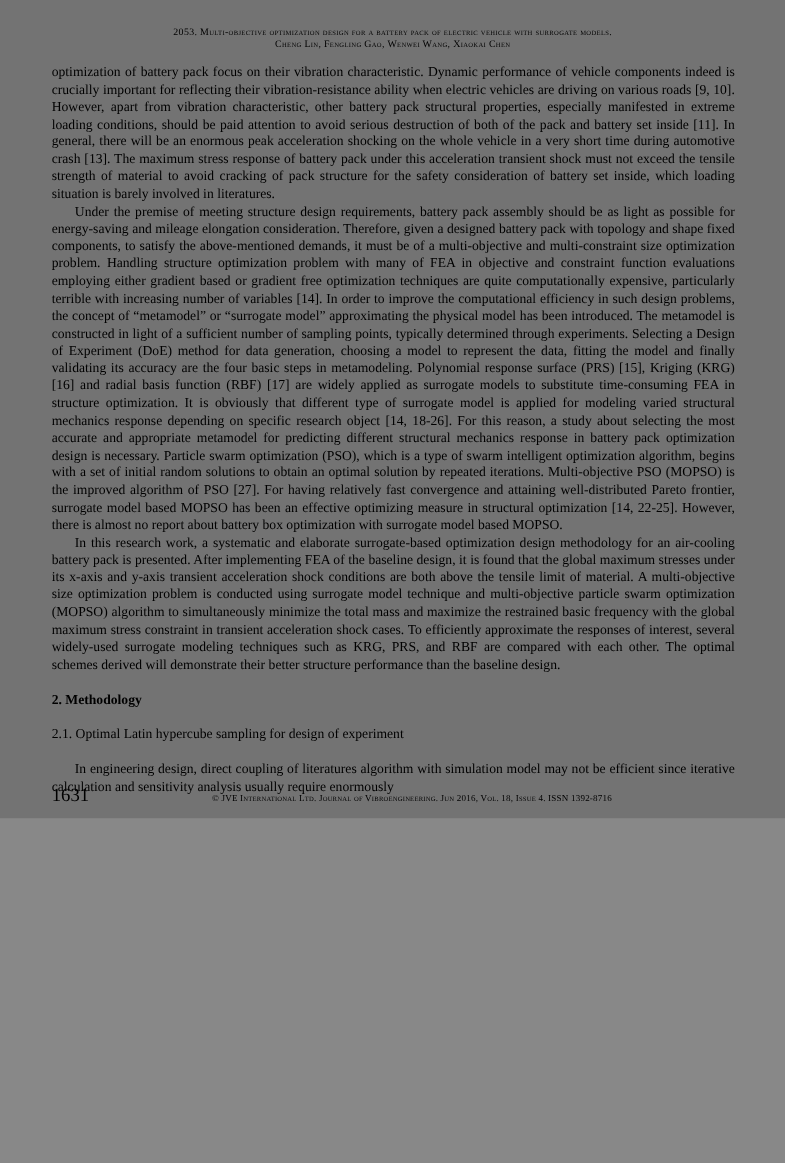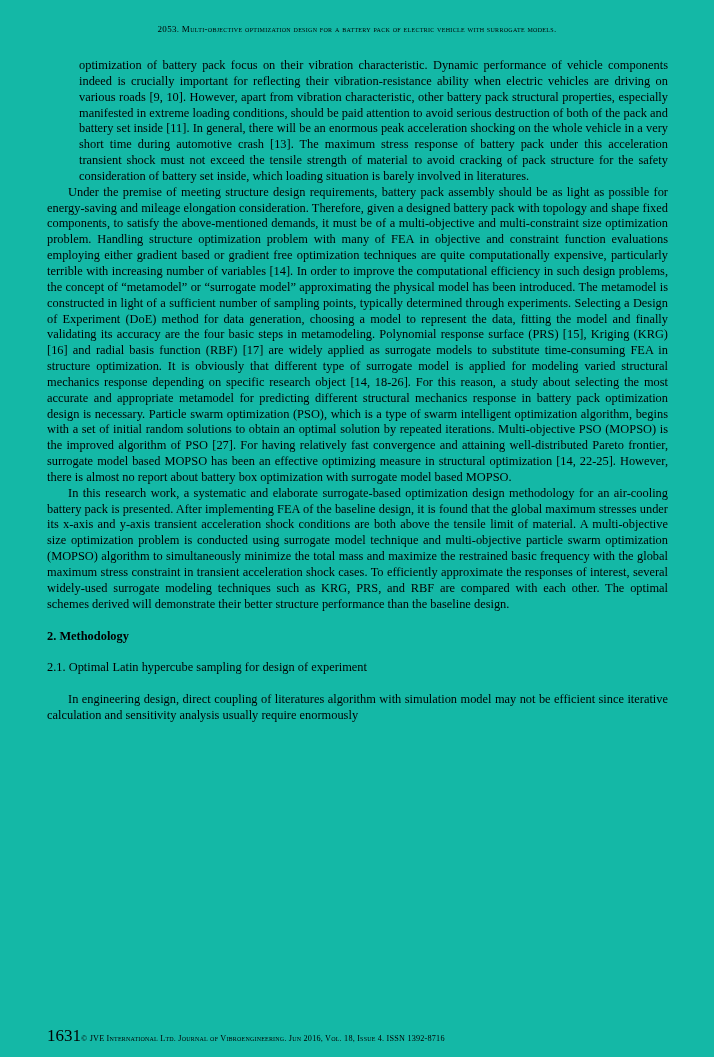--- a/index.html
+++ b/index.html
@@ -1,19 +1,19 @@
 <!DOCTYPE html>
 <html><head>
 <meta charset="utf-8">
 <style>
   html,body{margin:0;padding:0;background:#888;}
   .page{
     position:relative;
-    width:714px;height:1057px;
-    background:#14b8a6;
+    width:714px;height:744px;
+    background:#737373;
     color:#000;
     font-family:"Liberation Serif","DejaVu Serif",serif;
     overflow:hidden;
     margin:0 auto;
     box-sizing:border-box;
   }
   .page-header{
     position:absolute;
     top:24px;left:47px;right:47px;
     text-align:center;
@@ -34,21 +34,21 @@
     position:absolute;
     top:58px;left:47px;right:46px;
   }
   .para{
     margin:0;
     font-size:12.4px;
     line-height:15.85px;
     text-align:justify;
     text-indent:21px;
   }
-  .para.continued{ text-indent:0;margin-left:32px; }
+  .para.continued{ text-indent:0; }
   .section-heading{
     margin:16px 0 12px 0;
     font-size:12.4px;
     line-height:15.85px;
     font-weight:bold;
   }
   .subsection-heading{
     margin:16px 0 16px 0;
     font-size:12.4px;
     line-height:15.85px;
@@ -59,32 +59,34 @@
     left:47px;right:46px;bottom:12px;
     display:flex;
     align-items:baseline;
   }
   .page-number{
     font-size:17px;
     line-height:18px;
   }
   .copyright{
     flex:1;
+    text-align:center;
     font-size:8.2px;
     font-variant:small-caps;
     letter-spacing:0.2px;
   }
 </style>
 </head>
 <body>
 
 <div class="page">
 
   <header class="page-header">
     <div class="header-title">2053. Multi-objective optimization design for a battery pack of electric vehicle with surrogate models.</div>
+    <div class="header-authors">Cheng Lin, Fengling Gao, Wenwei Wang, Xiaokai Chen</div>
   </header>
 
   <main class="page-body">
     <p class="para continued">optimization of battery pack focus on their vibration characteristic. Dynamic performance of vehicle components indeed is crucially important for reflecting their vibration-resistance ability when electric vehicles are driving on various roads [9, 10]. However, apart from vibration characteristic, other battery pack structural properties, especially manifested in extreme loading conditions, should be paid attention to avoid serious destruction of both of the pack and battery set inside [11]. In general, there will be an enormous peak acceleration shocking on the whole vehicle in a very short time during automotive crash [13]. The maximum stress response of battery pack under this acceleration transient shock must not exceed the tensile strength of material to avoid cracking of pack structure for the safety consideration of battery set inside, which loading situation is barely involved in literatures.</p>
     <p class="para">Under the premise of meeting structure design requirements, battery pack assembly should be as light as possible for energy-saving and mileage elongation consideration. Therefore, given a designed battery pack with topology and shape fixed components, to satisfy the above-mentioned demands, it must be of a multi-objective and multi-constraint size optimization problem. Handling structure optimization problem with many of FEA in objective and constraint function evaluations employing either gradient based or gradient free optimization techniques are quite computationally expensive, particularly terrible with increasing number of variables [14]. In order to improve the computational efficiency in such design problems, the concept of “metamodel” or “surrogate model” approximating the physical model has been introduced. The metamodel is constructed in light of a sufficient number of sampling points, typically determined through experiments. Selecting a Design of Experiment (DoE) method for data generation, choosing a model to represent the data, fitting the model and finally validating its accuracy are the four basic steps in metamodeling. Polynomial response surface (PRS) [15], Kriging (KRG) [16] and radial basis function (RBF) [17] are widely applied as surrogate models to substitute time-consuming FEA in structure optimization. It is obviously that different type of surrogate model is applied for modeling varied structural mechanics response depending on specific research object [14, 18-26]. For this reason, a study about selecting the most accurate and appropriate metamodel for predicting different structural mechanics response in battery pack optimization design is necessary. Particle swarm optimization (PSO), which is a type of swarm intelligent optimization algorithm, begins with a set of initial random solutions to obtain an optimal solution by repeated iterations. Multi-objective PSO (MOPSO) is the improved algorithm of PSO [27]. For having relatively fast convergence and attaining well-distributed Pareto frontier, surrogate model based MOPSO has been an effective optimizing measure in structural optimization [14, 22-25]. However, there is almost no report about battery box optimization with surrogate model based MOPSO.</p>
     <p class="para">In this research work, a systematic and elaborate surrogate-based optimization design methodology for an air-cooling battery pack is presented. After implementing FEA of the baseline design, it is found that the global maximum stresses under its x-axis and y-axis transient acceleration shock conditions are both above the tensile limit of material. A multi-objective size optimization problem is conducted using surrogate model technique and multi-objective particle swarm optimization (MOPSO) algorithm to simultaneously minimize the total mass and maximize the restrained basic frequency with the global maximum stress constraint in transient acceleration shock cases. To efficiently approximate the responses of interest, several widely-used surrogate modeling techniques such as KRG, PRS, and RBF are compared with each other. The optimal schemes derived will demonstrate their better structure performance than the baseline design.</p>
     <h2 class="section-heading">2. Methodology</h2>
     <h3 class="subsection-heading">2.1. Optimal Latin hypercube sampling for design of experiment</h3>
     <p class="para">In engineering design, direct coupling of literatures algorithm with simulation model may not be efficient since iterative calculation and sensitivity analysis usually require enormously</p>
   </main>

